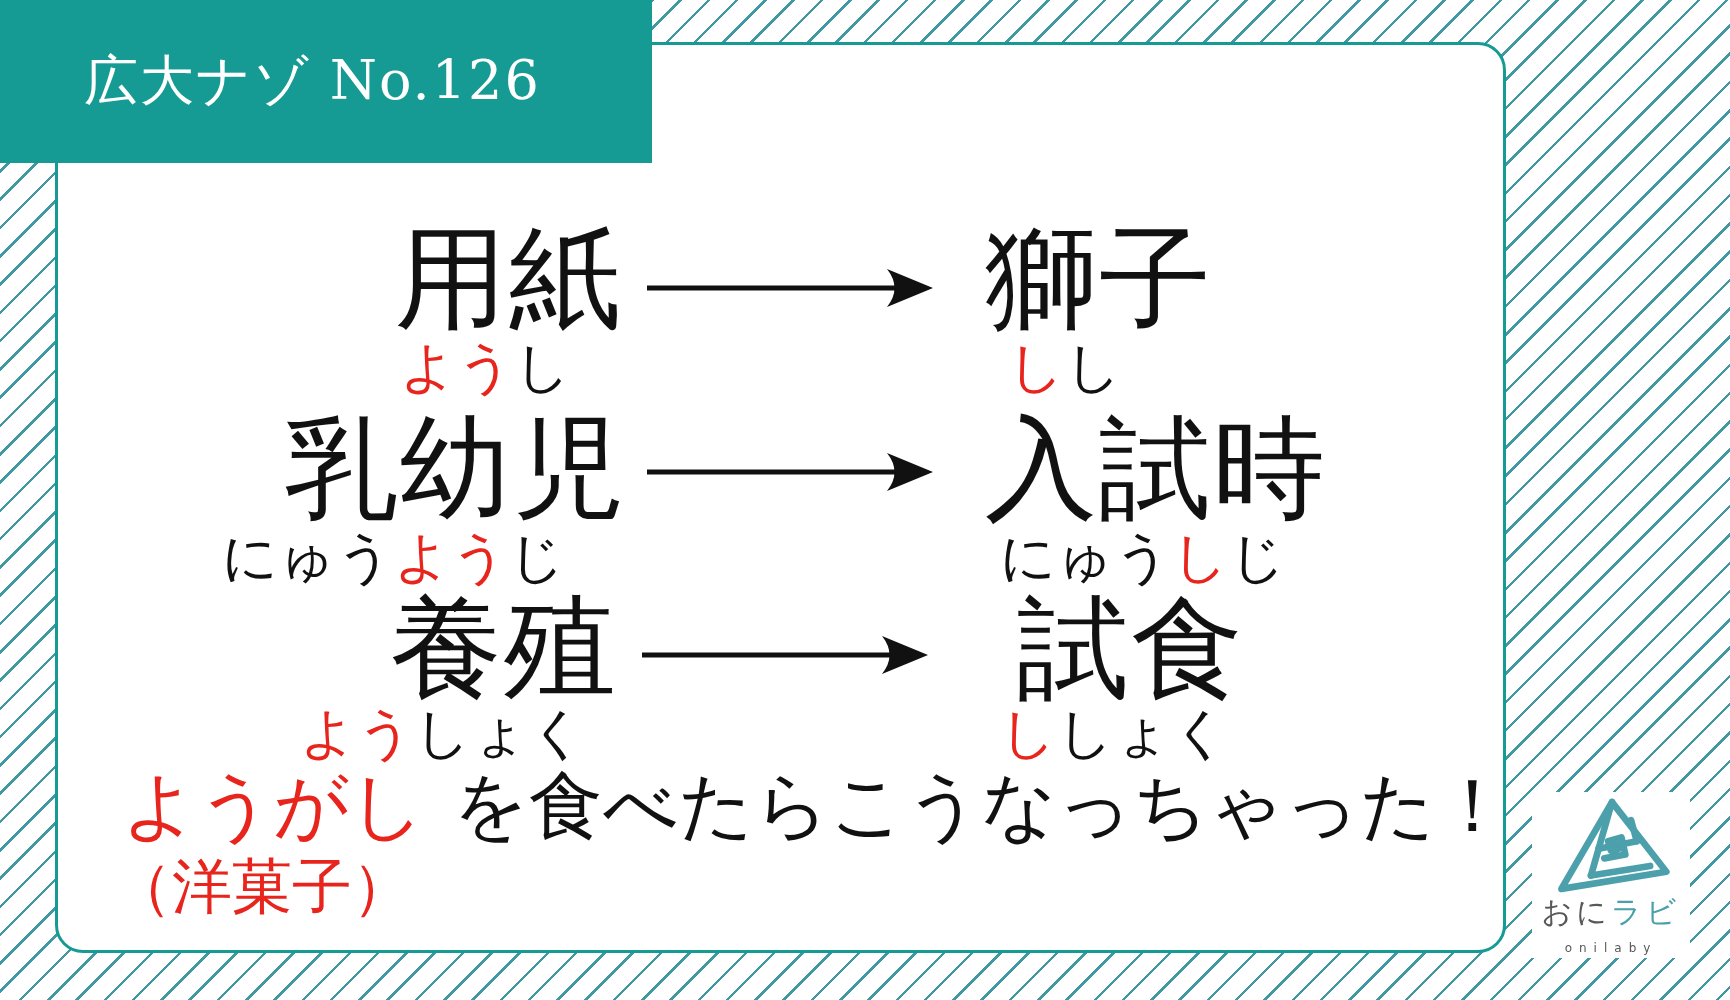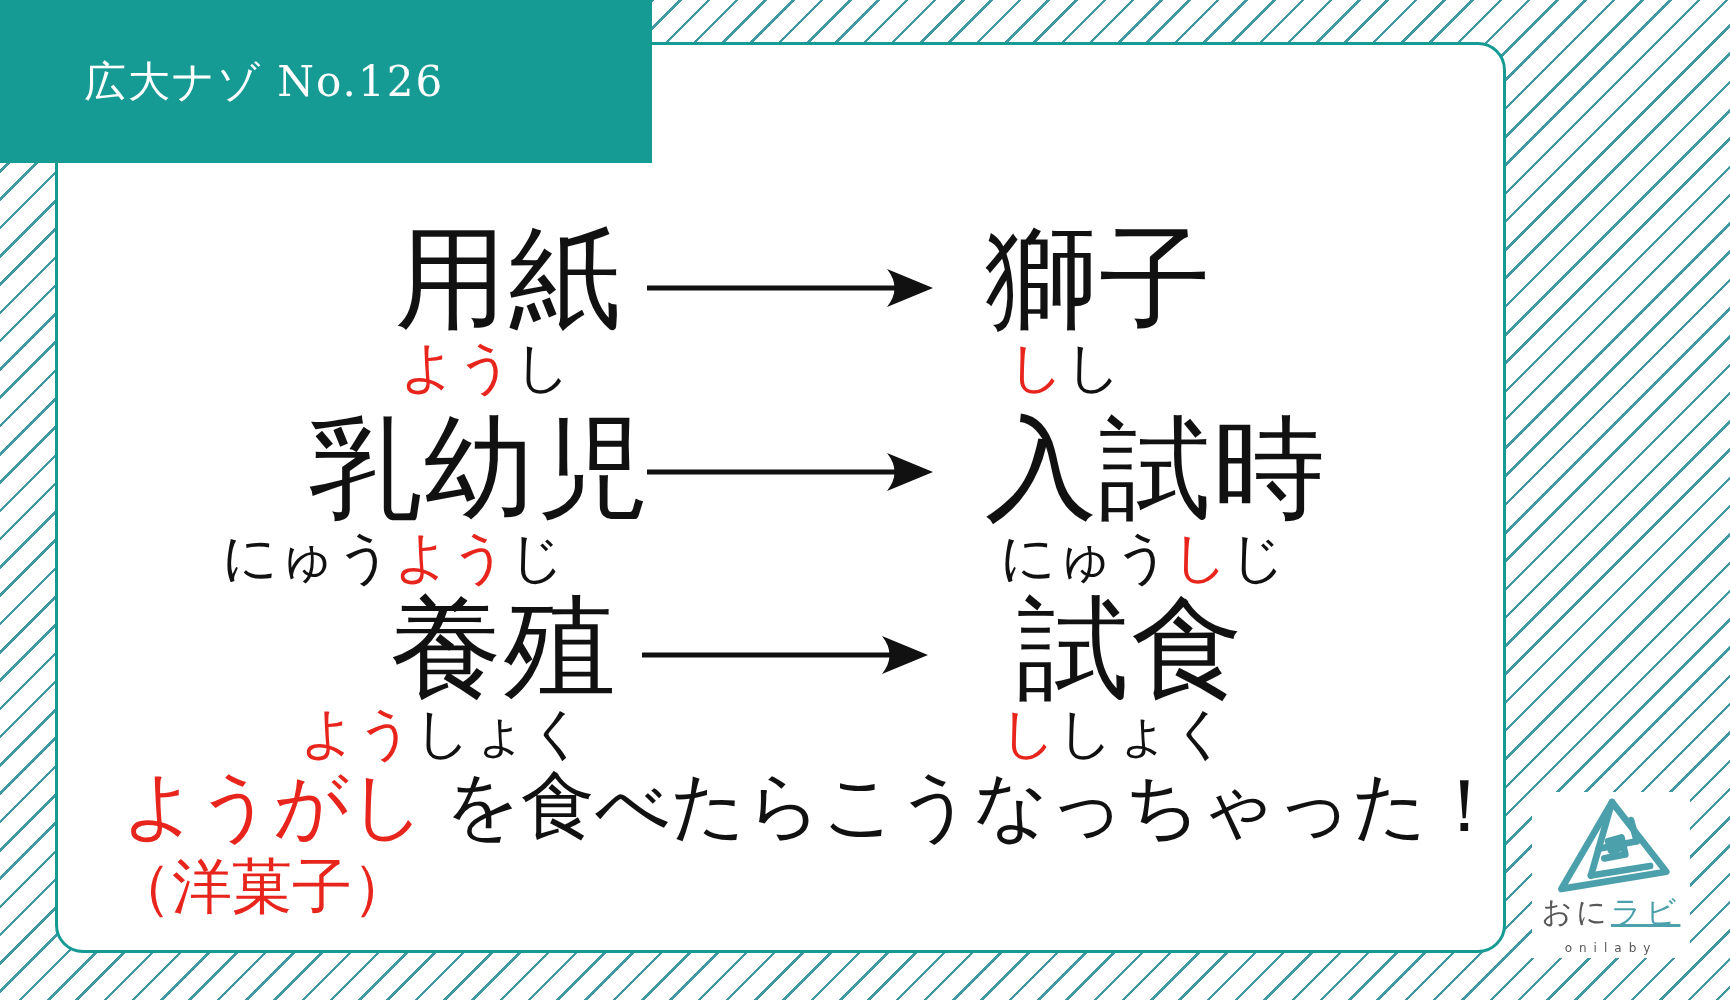--- a/index.html
+++ b/index.html
@@ -31,55 +31,55 @@
   }
   .band{
     position:absolute; left:0; top:0;
     width:652px; height:163px;
     background:var(--teal);
     display:flex; align-items:center;
     padding-left:84px;
   }
   .band-title{
     font-family:"DejaVu Serif","Liberation Serif",serif;
-    font-size:42px; color:#ffffff; letter-spacing:2px;
+    font-size:54px; color:#ffffff; letter-spacing:2px;
     white-space:nowrap;
   }
   .word{
     position:absolute; font-size:112px; line-height:1;
     letter-spacing:2px; white-space:nowrap; color:var(--ink);text-align:right;
   }
   .furi{
     position:absolute; font-size:55px; line-height:1;
     letter-spacing:1px; white-space:nowrap; color:var(--ink);
   }
   .seg[data-c="red"]{color:var(--red);}
   .seg[data-c="black"]{color:var(--ink);}
   .arrow{position:absolute; width:290px; height:44px;}
   .answer{
     position:absolute; left:122px; top:768px;
     font-size:74px; line-height:1; white-space:nowrap;
   }
-  .answer .hl{color:var(--red); margin-right:20px;}
+  .answer .hl{color:var(--red); margin-right:28px;}
   .note{
     position:absolute; left:112px; top:856px;
     font-size:60px; line-height:1; color:var(--red); white-space:nowrap;
   }
   .logo-box{
     position:absolute; left:1532px; top:792px;
     width:158px; height:166px; background:#ffffff;
     display:flex; flex-direction:column; align-items:center;
   }
   .logo-mark{margin-top:3px;}
   .logo-jp{
     font-size:30px; letter-spacing:4px; line-height:1;
     margin-top:2px; white-space:nowrap;
   }
   .logo-jp .jp-gray{color:var(--logo-gray);}
-  .logo-jp .jp-teal{color:var(--logo-teal);text-decoration:underline;}
+  .logo-jp .jp-teal{color:var(--logo-teal);}
   .logo-en{
     font-size:12px; letter-spacing:7px; color:var(--logo-gray);
     margin-top:14px; white-space:nowrap;
   }
 </style>
 </head>
 <body>
 
 <div class="card"></div>
 
@@ -93,21 +93,21 @@
 </div>
 <svg class="arrow" style="left:645px; top:266px;" viewBox="0 0 290 44">
   <line x1="2" y1="22" x2="252" y2="22" stroke="#111" stroke-width="5"></line>
   <path d="M288 22 L242 3 Q257 22 242 41 Z" fill="#111"></path>
 </svg>
 <div class="word" style="left:985px; top:222px;">獅子</div>
 <div class="furi" style="left:1008px; top:340px;">
   <span class="seg" data-c="red">し</span><span class="seg" data-c="black">し</span>
 </div>
 
-<div class="word" style="left:285px; top:412px;margin-left:24px;">乳幼児</div>
+<div class="word" style="left:285px; top:412px;">乳幼児</div>
 <div class="furi" style="left:222px; top:530px;font-family:Liberation Serif, serif;">
   <span class="seg" data-c="black">にゅう</span><span class="seg" data-c="red">よう</span><span class="seg" data-c="black">じ</span>
 </div>
 <svg class="arrow" style="left:645px; top:450px;" viewBox="0 0 290 44">
   <line x1="2" y1="22" x2="252" y2="22" stroke="#111" stroke-width="5"></line>
   <path d="M288 22 L242 3 Q257 22 242 41 Z" fill="#111"></path>
 </svg>
 <div class="word" style="left:985px; top:412px;">入試時</div>
 <div class="furi" style="left:1000px; top:530px;">
   <span class="seg" data-c="black">にゅう</span><span class="seg" data-c="red">し</span><span class="seg" data-c="black">じ</span>

